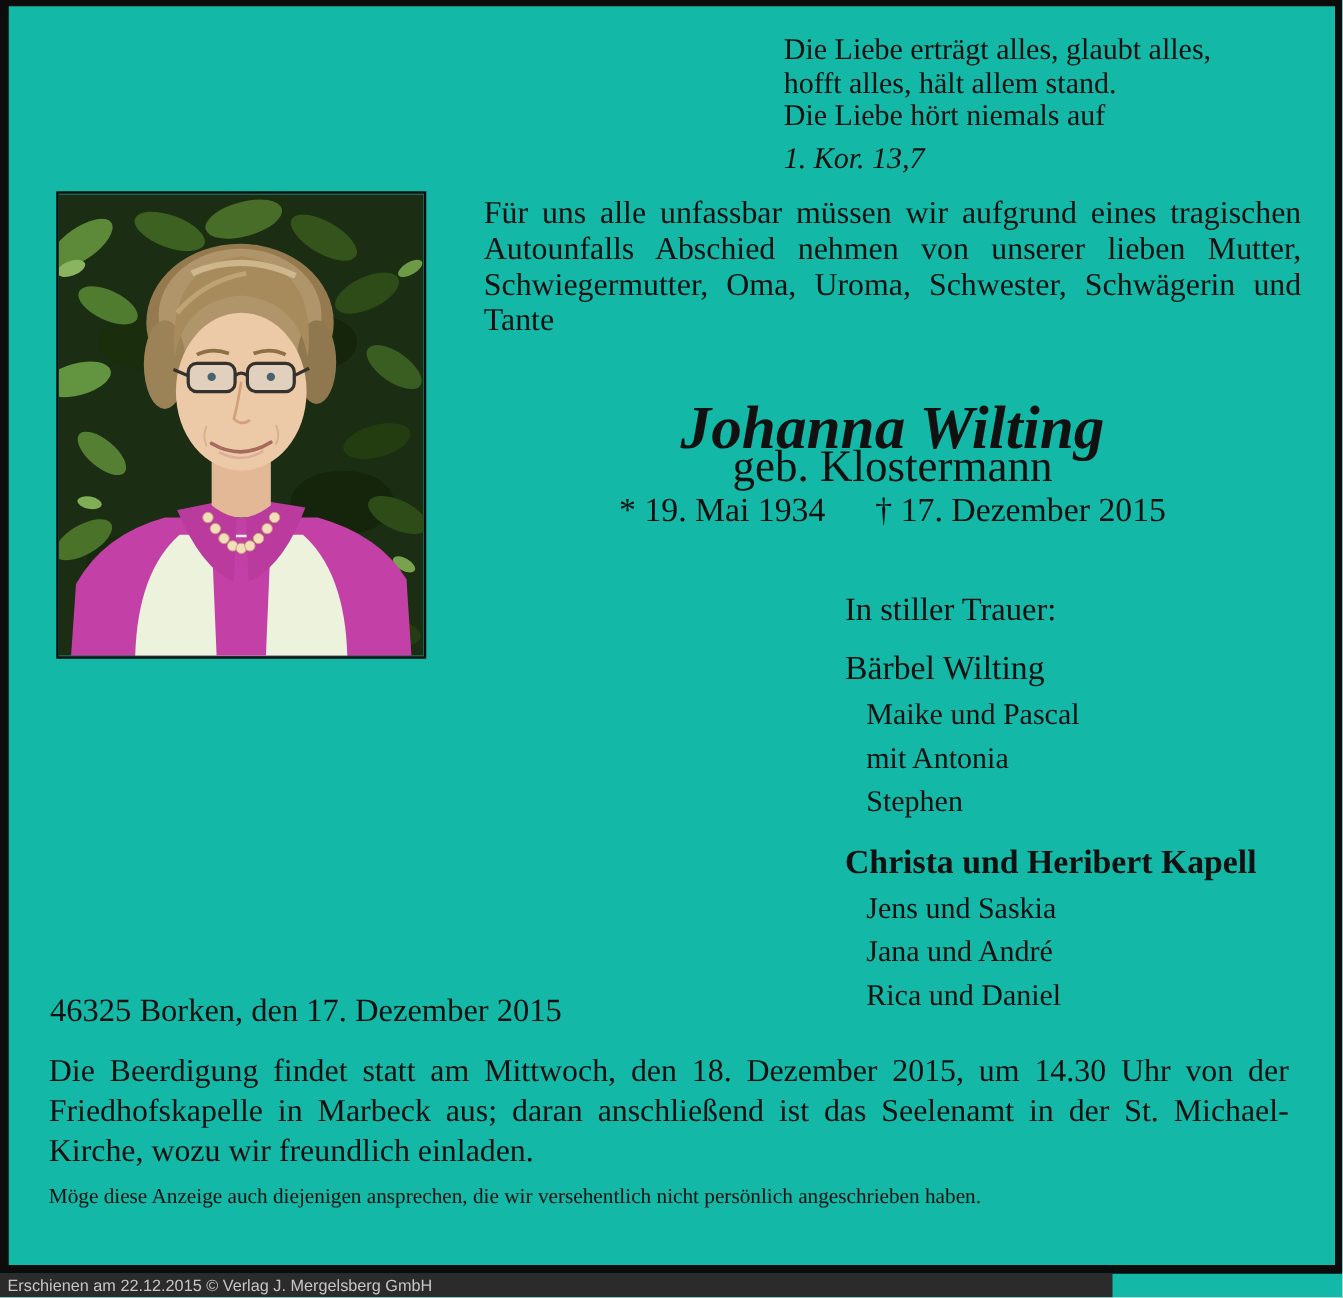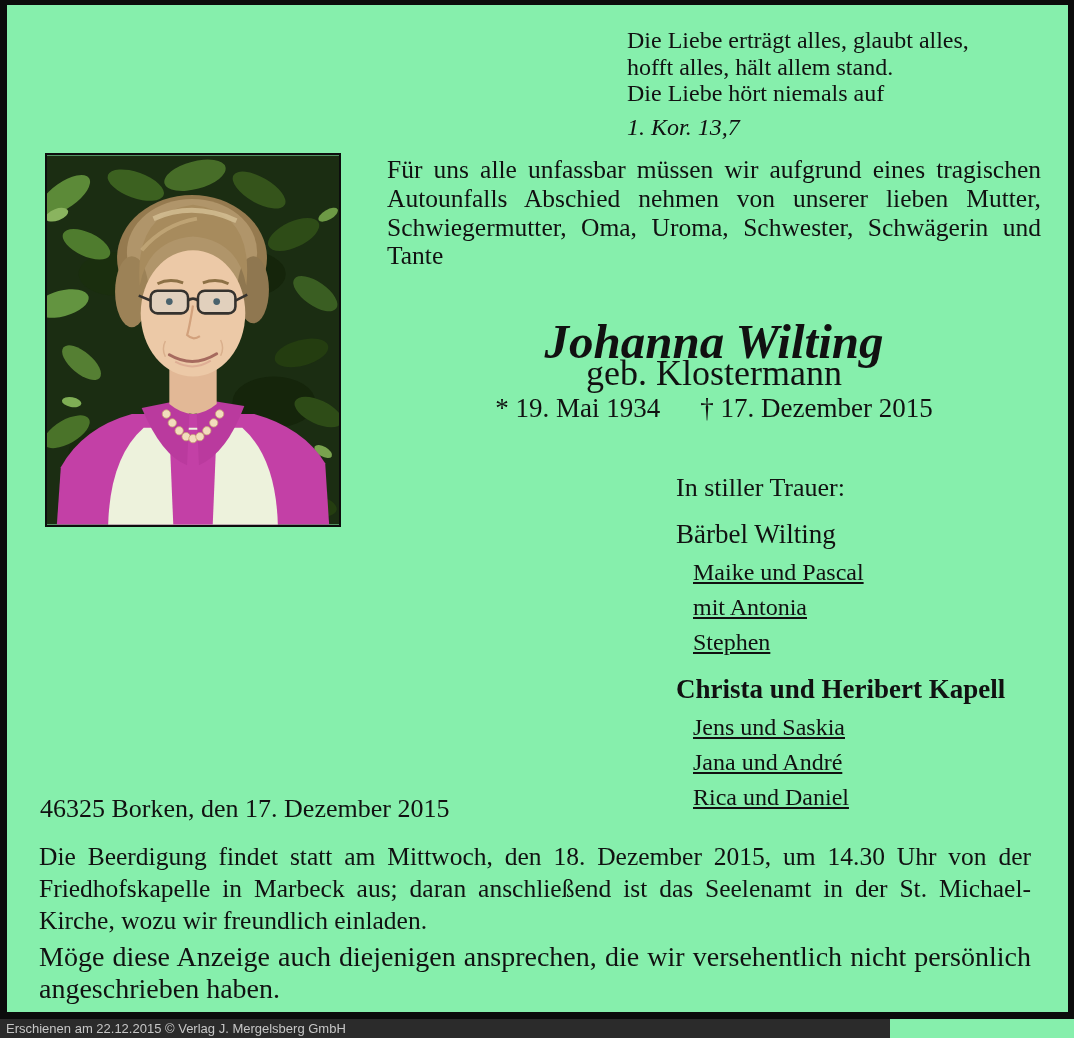--- a/index.html
+++ b/index.html
@@ -6,21 +6,21 @@
     margin: 0;
     padding: 0;
     background: #ffffff;
     font-family: "Liberation Serif", serif;
     color: #111111;
   }
   .canvas {
     position: relative;
     width: 1074px;
     height: 1038px;
-    background: #86efac;
+    background: #14b8a6;
     overflow: hidden;
   }
   .frame {
     position: absolute;
     left: 0; top: 0;
     width: 1074px; height: 1019px;
     box-sizing: border-box;
     border-style: solid;
     border-color: #0c0c0c;
     border-width: 5px 6px 7px 7px;
@@ -96,42 +96,42 @@
     line-height: 31px;
     white-space: nowrap;
   }
   .mourning {
     position: absolute;
     left: 676px; top: 472px;
   }
   .m-heading { font-size: 26px; line-height: 32px; }
   .m-main    { font-size: 27px; line-height: 32px; margin-top: 14px; white-space: nowrap; }
   .m-main.m-group2 { margin-top: 17px; font-weight: bold; }
-  .m-sub     { font-size: 24px; line-height: 28px; margin-top: 7px; margin-left: 17px; white-space: nowrap; text-decoration: underline; }
+  .m-sub     { font-size: 24px; line-height: 28px; margin-top: 7px; margin-left: 17px; white-space: nowrap; }
   .m-sub.m-first { margin-top: 8px; }
   .place-date {
     position: absolute;
     left: 40px; top: 794px;
     font-size: 26px;
     line-height: 30px;
     white-space: nowrap;
   }
   .funeral {
     position: absolute;
     left: 39px; top: 841px;
     width: 992px;
     font-size: 25.5px;
     line-height: 32px;
     text-align: justify;
   }
   .apology {
     position: absolute;
     left: 39px; top: 941px;
     width: 992px;
-    font-size: 28px;
+    font-size: 17px;
     line-height: 32px;
     text-align: justify;
   }
 </style>
 </head>
 <body>
 
 <div class="canvas">
 
   <div class="frame"></div>

